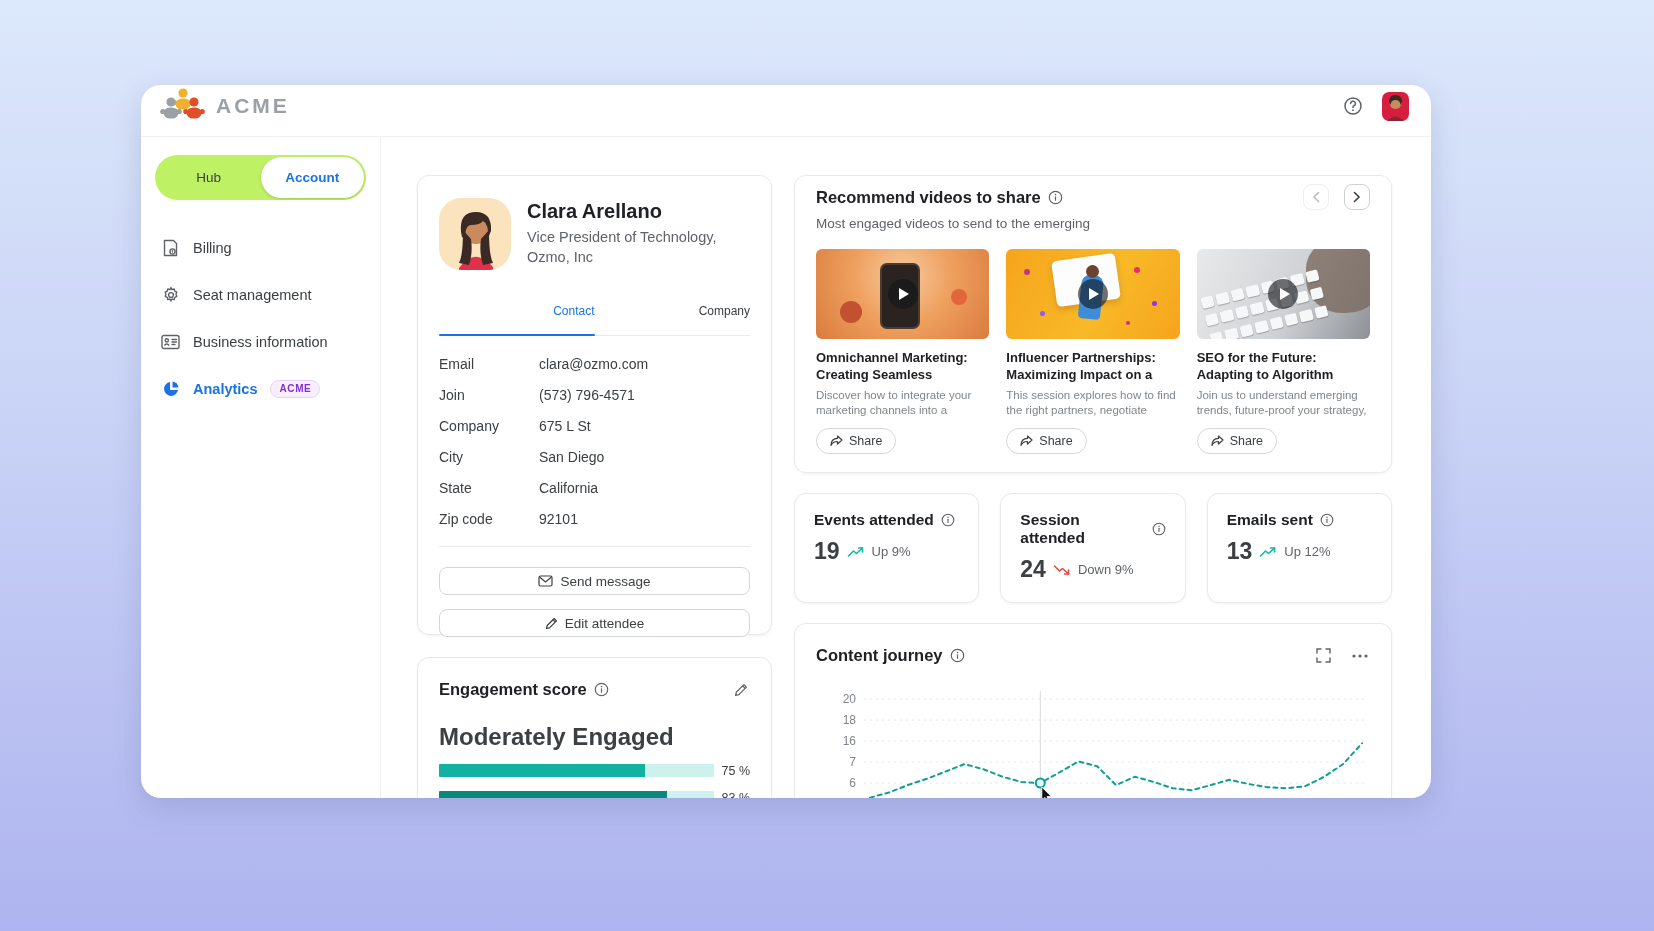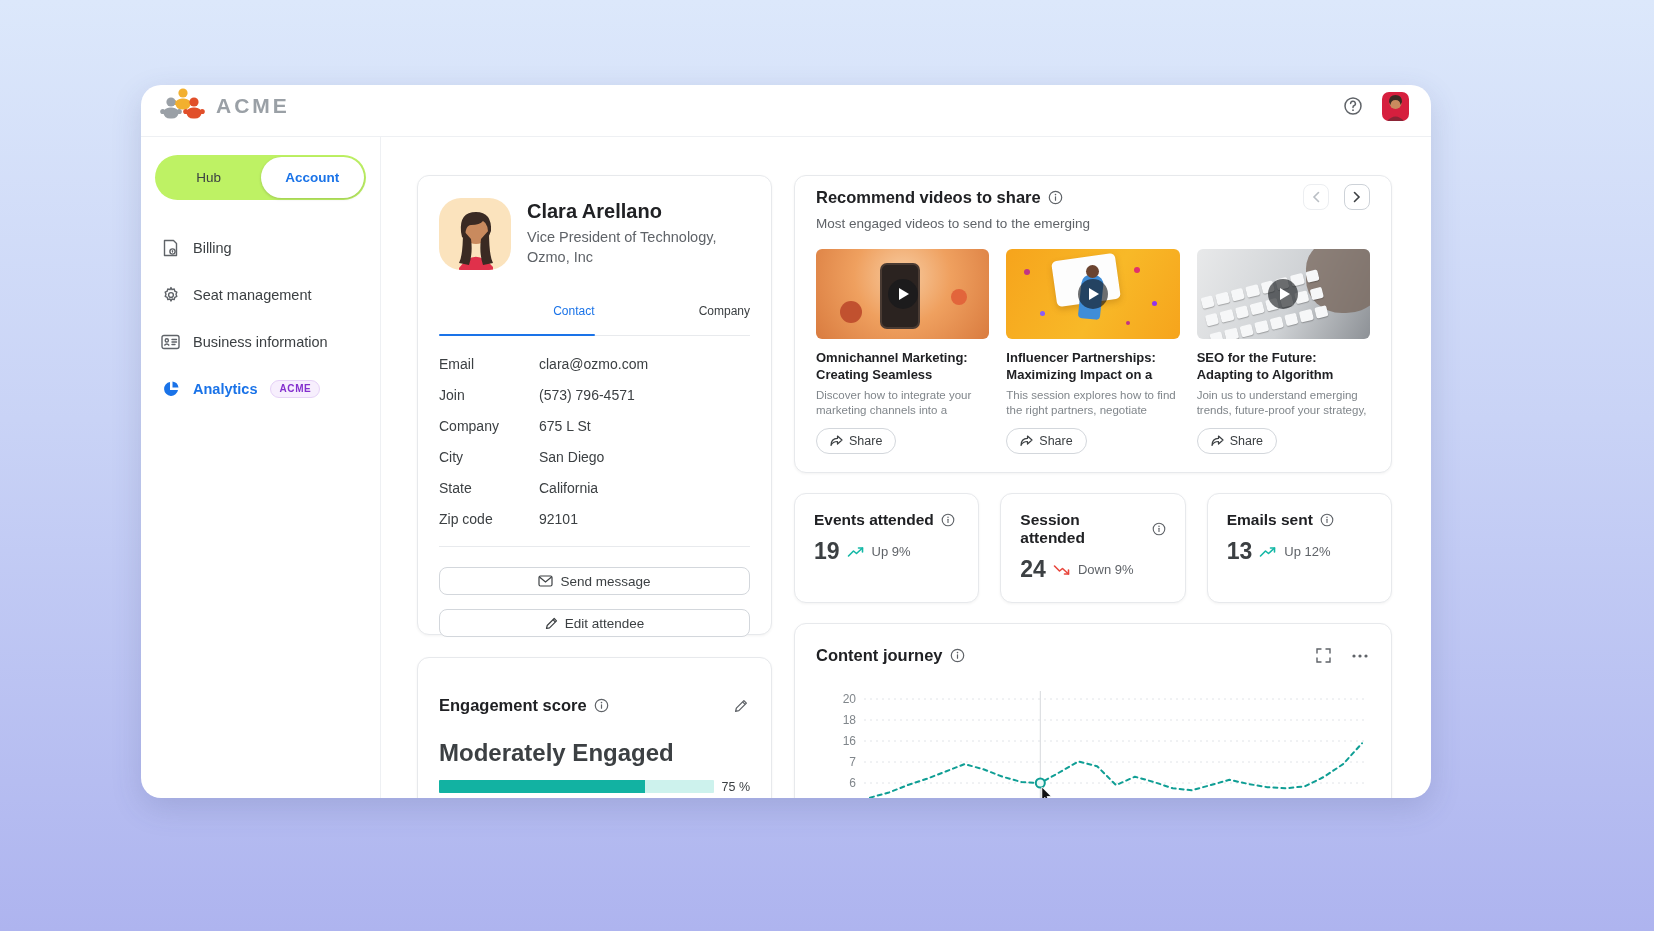--- a/index.html
+++ b/index.html
@@ -46,21 +46,21 @@
   .tab { flex:1; text-align:right; padding:9px 0 17px; font-size:12px; color:#3c4043; cursor:pointer; position:relative; border:none; background:none; font-family:inherit; }
   .tab.active { color:#1a73e8; }
   .tab.active::after { content:""; position:absolute; left:0; right:0; bottom:-1px; height:2.5px; background:#1a73e8; border-radius:2px; }
   .fields { margin-top:20px; }
   .field-row { display:flex; margin-bottom:15px; font-size:14px; }
   .field-label { width:100px; color:#3c4043; flex-shrink:0; }
   .field-value { color:#3c4043; }
   .hr { border:none; border-top:1px solid #e8eaed; margin:19px 0 20px; }
   .action-btn { width:100%; height:28px; border:1px solid #d3d7dc; border-radius:8px; background:#fff; font-size:13.5px; color:#3c4043; cursor:pointer; display:flex; align-items:center; justify-content:center; gap:7px; font-family:inherit; margin-bottom:14px; }
   
-  .engagement-card { margin-top:22px; padding:38px 21px; height:230px; }
+  .engagement-card { margin-top:22px; padding:22px 21px; height:230px; }
   .card-title-row { display:flex; align-items:center; gap:7px; }
   .card-title { font-size:16.5px; font-weight:bold; color:#202124; }
   .flex1 { flex:1; }
   .icon-btn { border:none; background:transparent; cursor:pointer; padding:2px; display:flex; align-items:center; }
   .eng-level { font-size:24px; font-weight:bold; color:#3c4043; margin-top:24px; }
   .bar-row { display:flex; align-items:flex-start; gap:0; margin-top:13px; }
   .bar-track { flex:1; height:13px; background:#cdf2ed; overflow:hidden; border-radius:1px; }
   .bar-fill { height:100%; }
   .bar-fill.teal { background:#12b2a2; }
   .bar-fill.teal-dark { background:#0b877c; }

